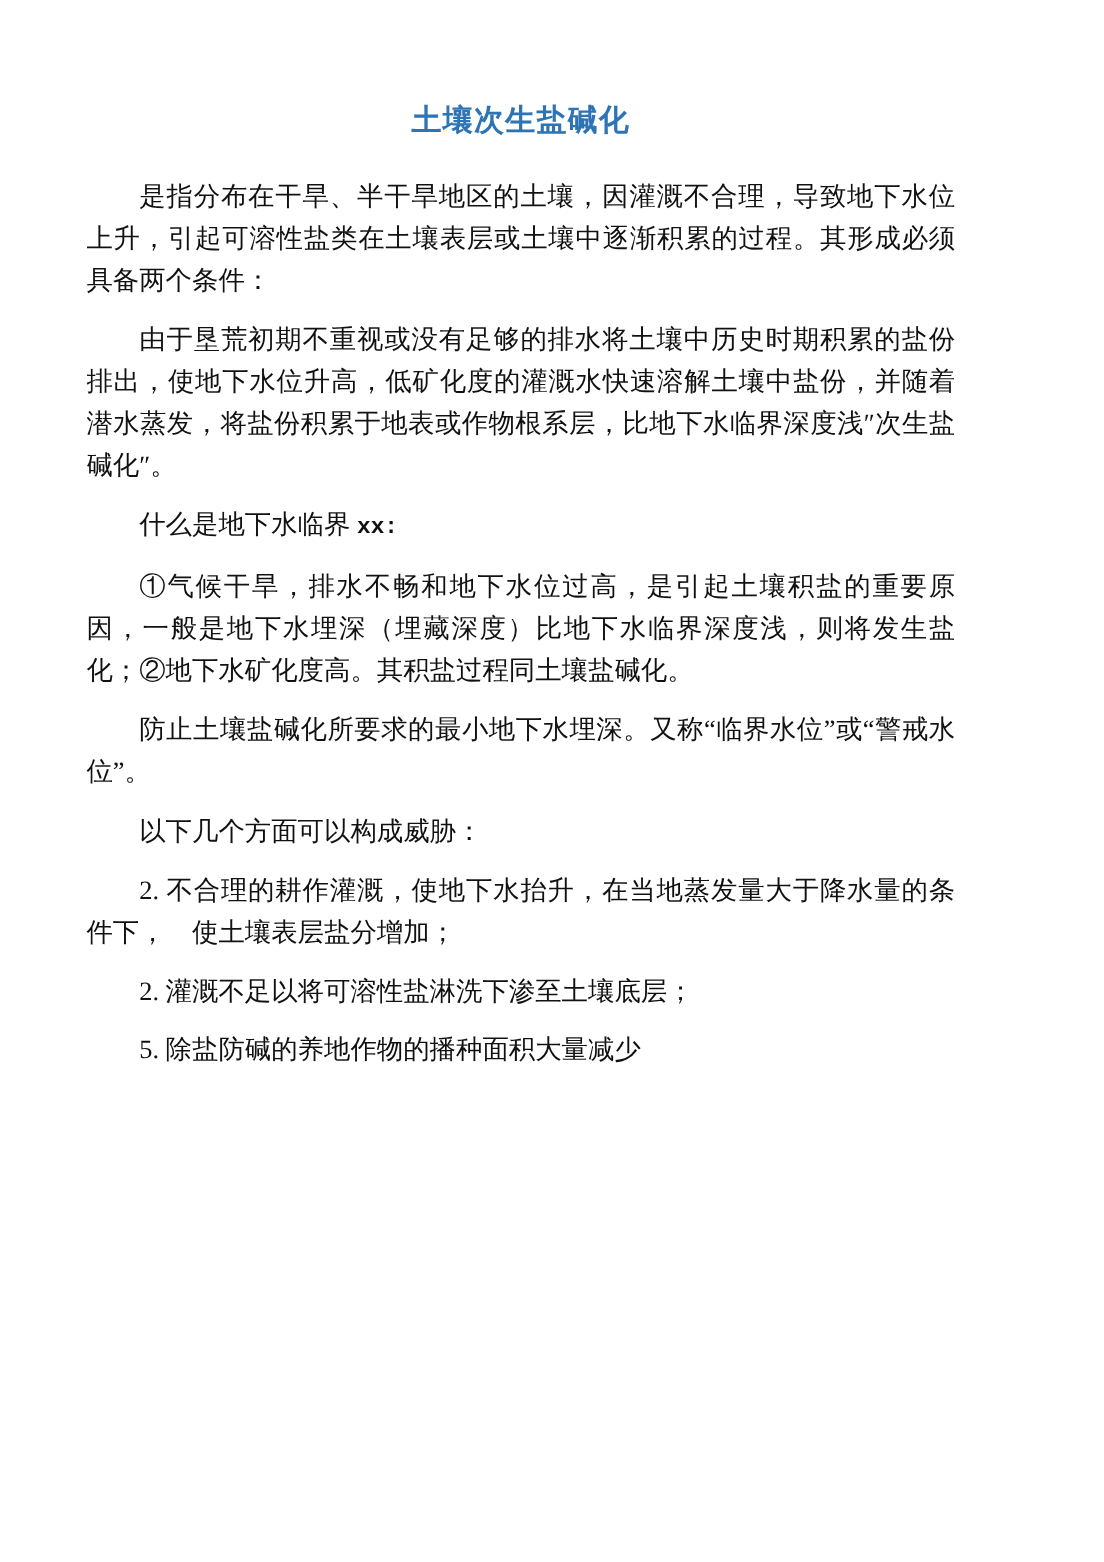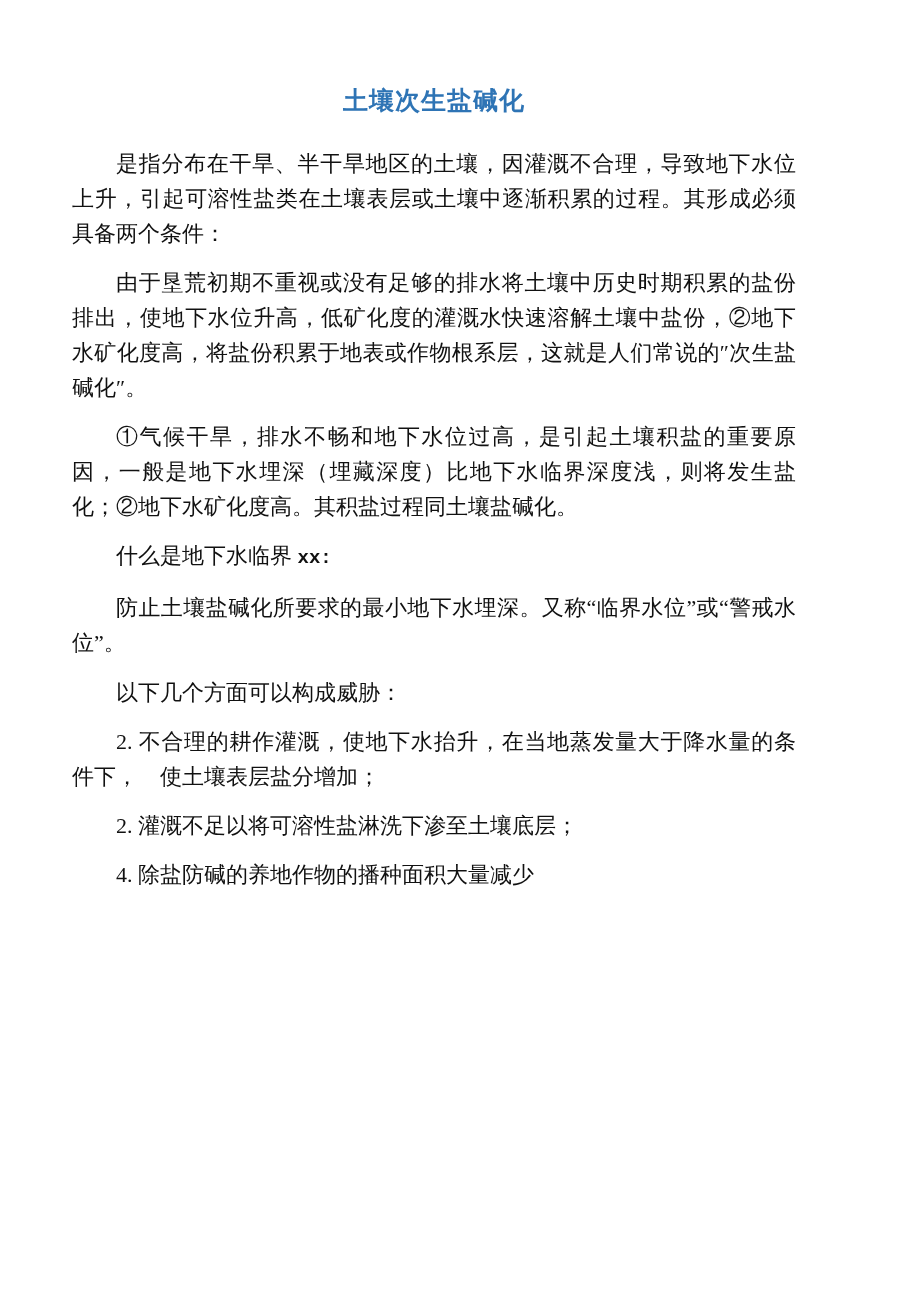--- a/index.html
+++ b/index.html
@@ -47,22 +47,22 @@
   }
 </style>
 </head>
 <body>
 
 <div class="page">
   <h1 class="doc-title">土壤次生盐碱化</h1>
 
   <div class="doc-body">
     <p class="indent">是指分布在干旱、半干旱地区的土壤，因灌溉不合理，导致地下水位上升，引起可溶性盐类在土壤表层或土壤中逐渐积累的过程。其形成必须具备两个条件：</p>
-    <p class="indent">由于垦荒初期不重视或没有足够的排水将土壤中历史时期积累的盐份排出，使地下水位升高，低矿化度的灌溉水快速溶解土壤中盐份，②地下水矿化度高，将盐份积累于地表或作物根系层，这就是人们常说的″次生盐碱化″。</p>
+    <p class="indent">由于垦荒初期不重视或没有足够的排水将土壤中历史时期积累的盐份排出，使地下水位升高，低矿化度的灌溉水快速溶解土壤中盐份，并随着潜水蒸发，将盐份积累于地表或作物根系层，比地下水临界深度浅″次生盐碱化″。</p>
+    <p class="indent"><span>什么是地下水临界 </span><span class="code">xx:</span></p>
     <p class="indent">①气候干旱，排水不畅和地下水位过高，是引起土壤积盐的重要原因，一般是地下水埋深（埋藏深度）比地下水临界深度浅，则将发生盐化；②地下水矿化度高。其积盐过程同土壤盐碱化。</p>
-    <p class="indent"><span>什么是地下水临界 </span><span class="code">xx:</span></p>
     <p class="indent no-gap-bottom">防止土壤盐碱化所要求的最小地下水埋深。又称“临界水位”或“警戒水位”。</p>
     <p class="indent">以下几个方面可以构成威胁：</p>
     <p class="indent">2. 不合理的耕作灌溉，使地下水抬升，在当地蒸发量大于降水量的条件下，　使土壤表层盐分增加；</p>
     <p class="indent">2. 灌溉不足以将可溶性盐淋洗下渗至土壤底层；</p>
-    <p class="indent">4. 除盐防碱的养地作物的播种面积大量减少</p>
+    <p class="indent">5. 除盐防碱的养地作物的播种面积大量减少</p>
   </div>
 </div>
 
 </body></html>

